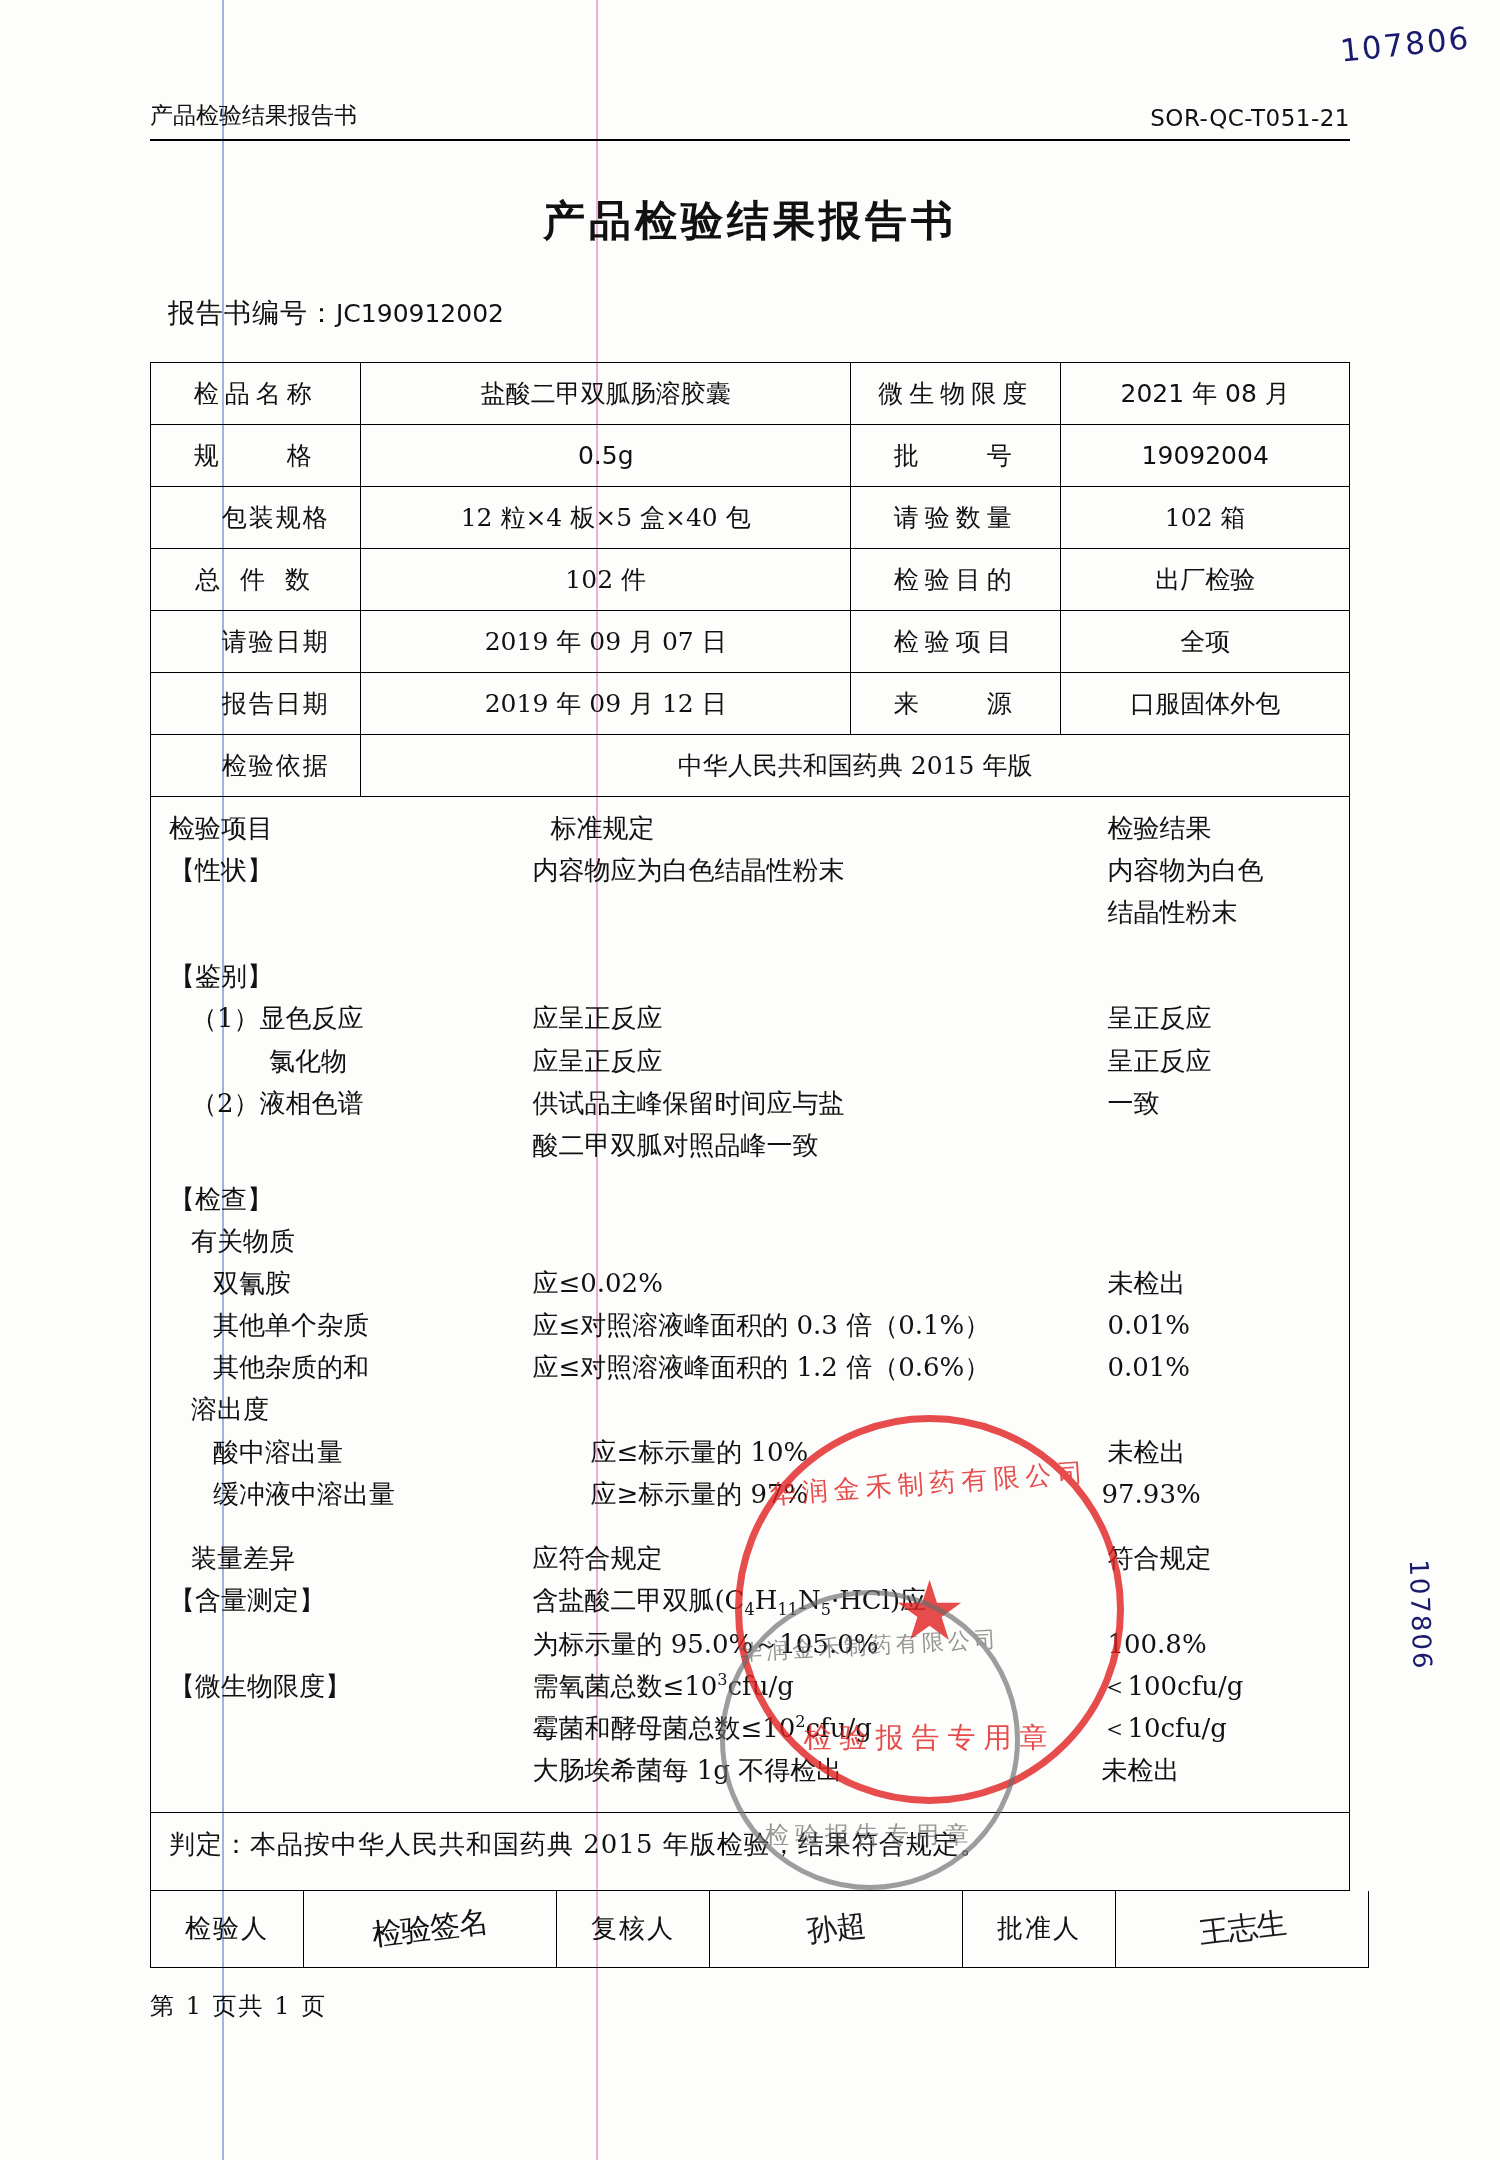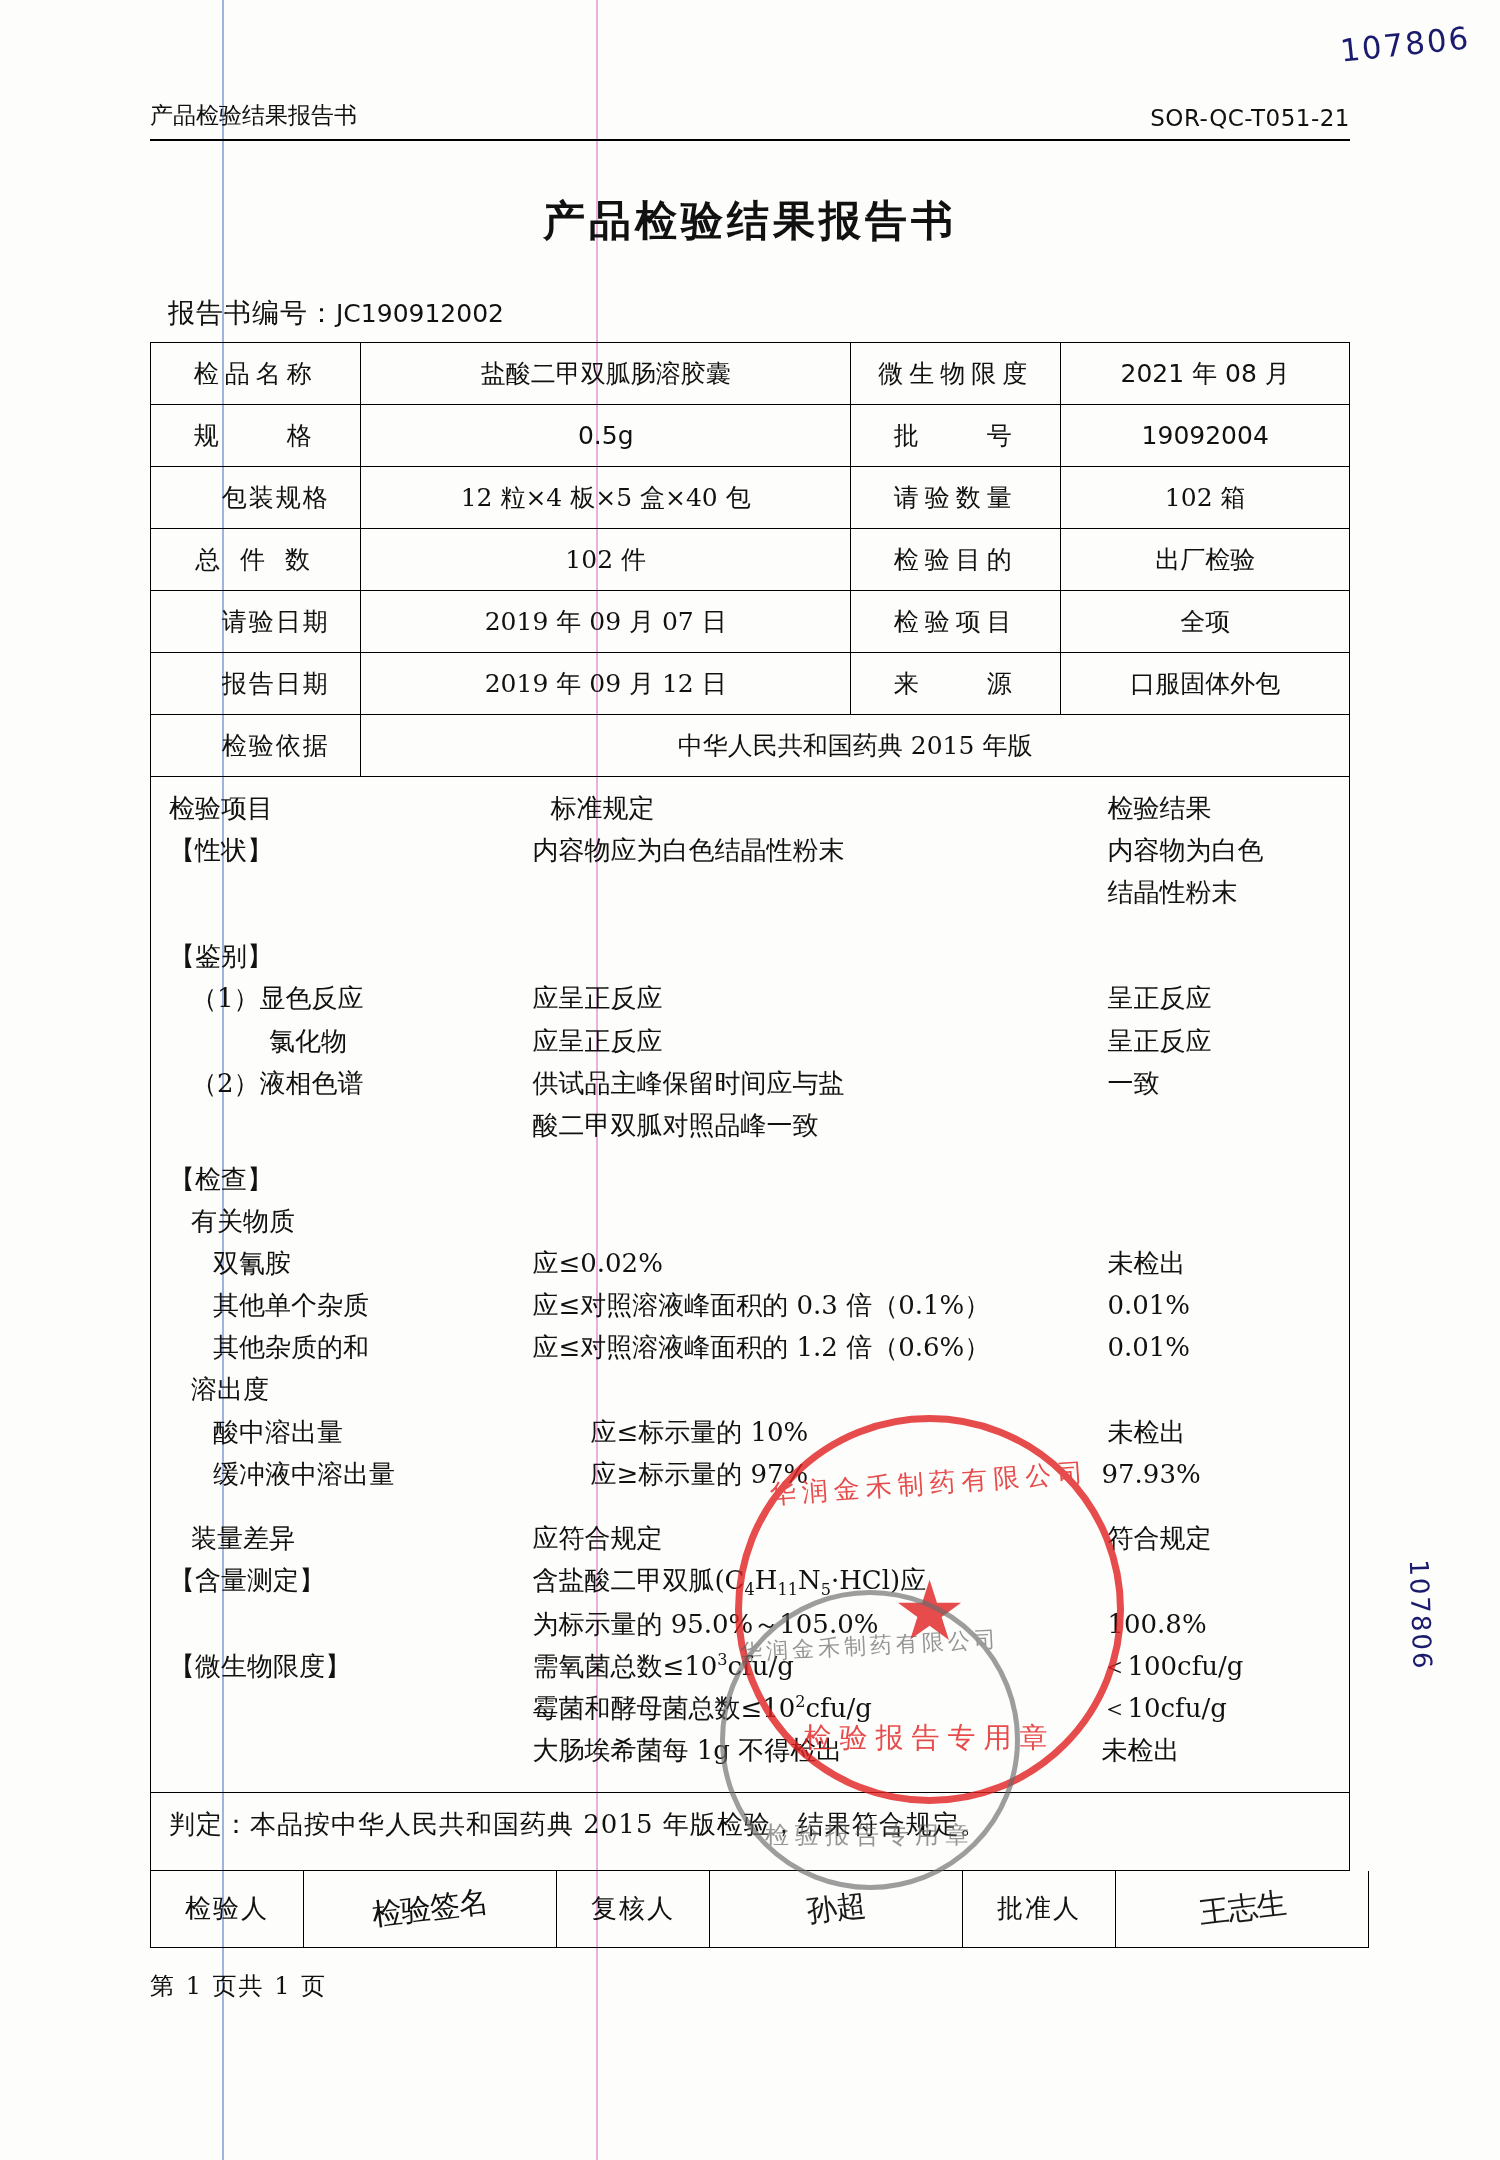--- a/index.html
+++ b/index.html
@@ -51,21 +51,21 @@
   .hdr .left{font-family:"DejaVu Serif","Liberation Serif",serif;}
   .hdr .right{font-family:"DejaVu Sans","Liberation Sans",sans-serif;font-size:23px;letter-spacing:.5px;}
   h1.title{
     text-align:center;
     font-size:42px;
     font-weight:bold;
     letter-spacing:4px;
     margin:52px 0 46px 0;
   }
   .reportno{
-    font-size:27px;margin:0 0 11px 18px;letter-spacing:1px;
+    font-size:27px;margin:0 0 31px 18px;letter-spacing:1px;
   }
   .reportno .num{font-family:"DejaVu Sans","Liberation Sans",sans-serif;font-size:25px;letter-spacing:0;}
   table.main{
     border-collapse:collapse;width:1200px;
     table-layout:fixed;
   }
   table.main td{
     border:1.5px solid #000;
     height:57px;
     font-size:25px;

